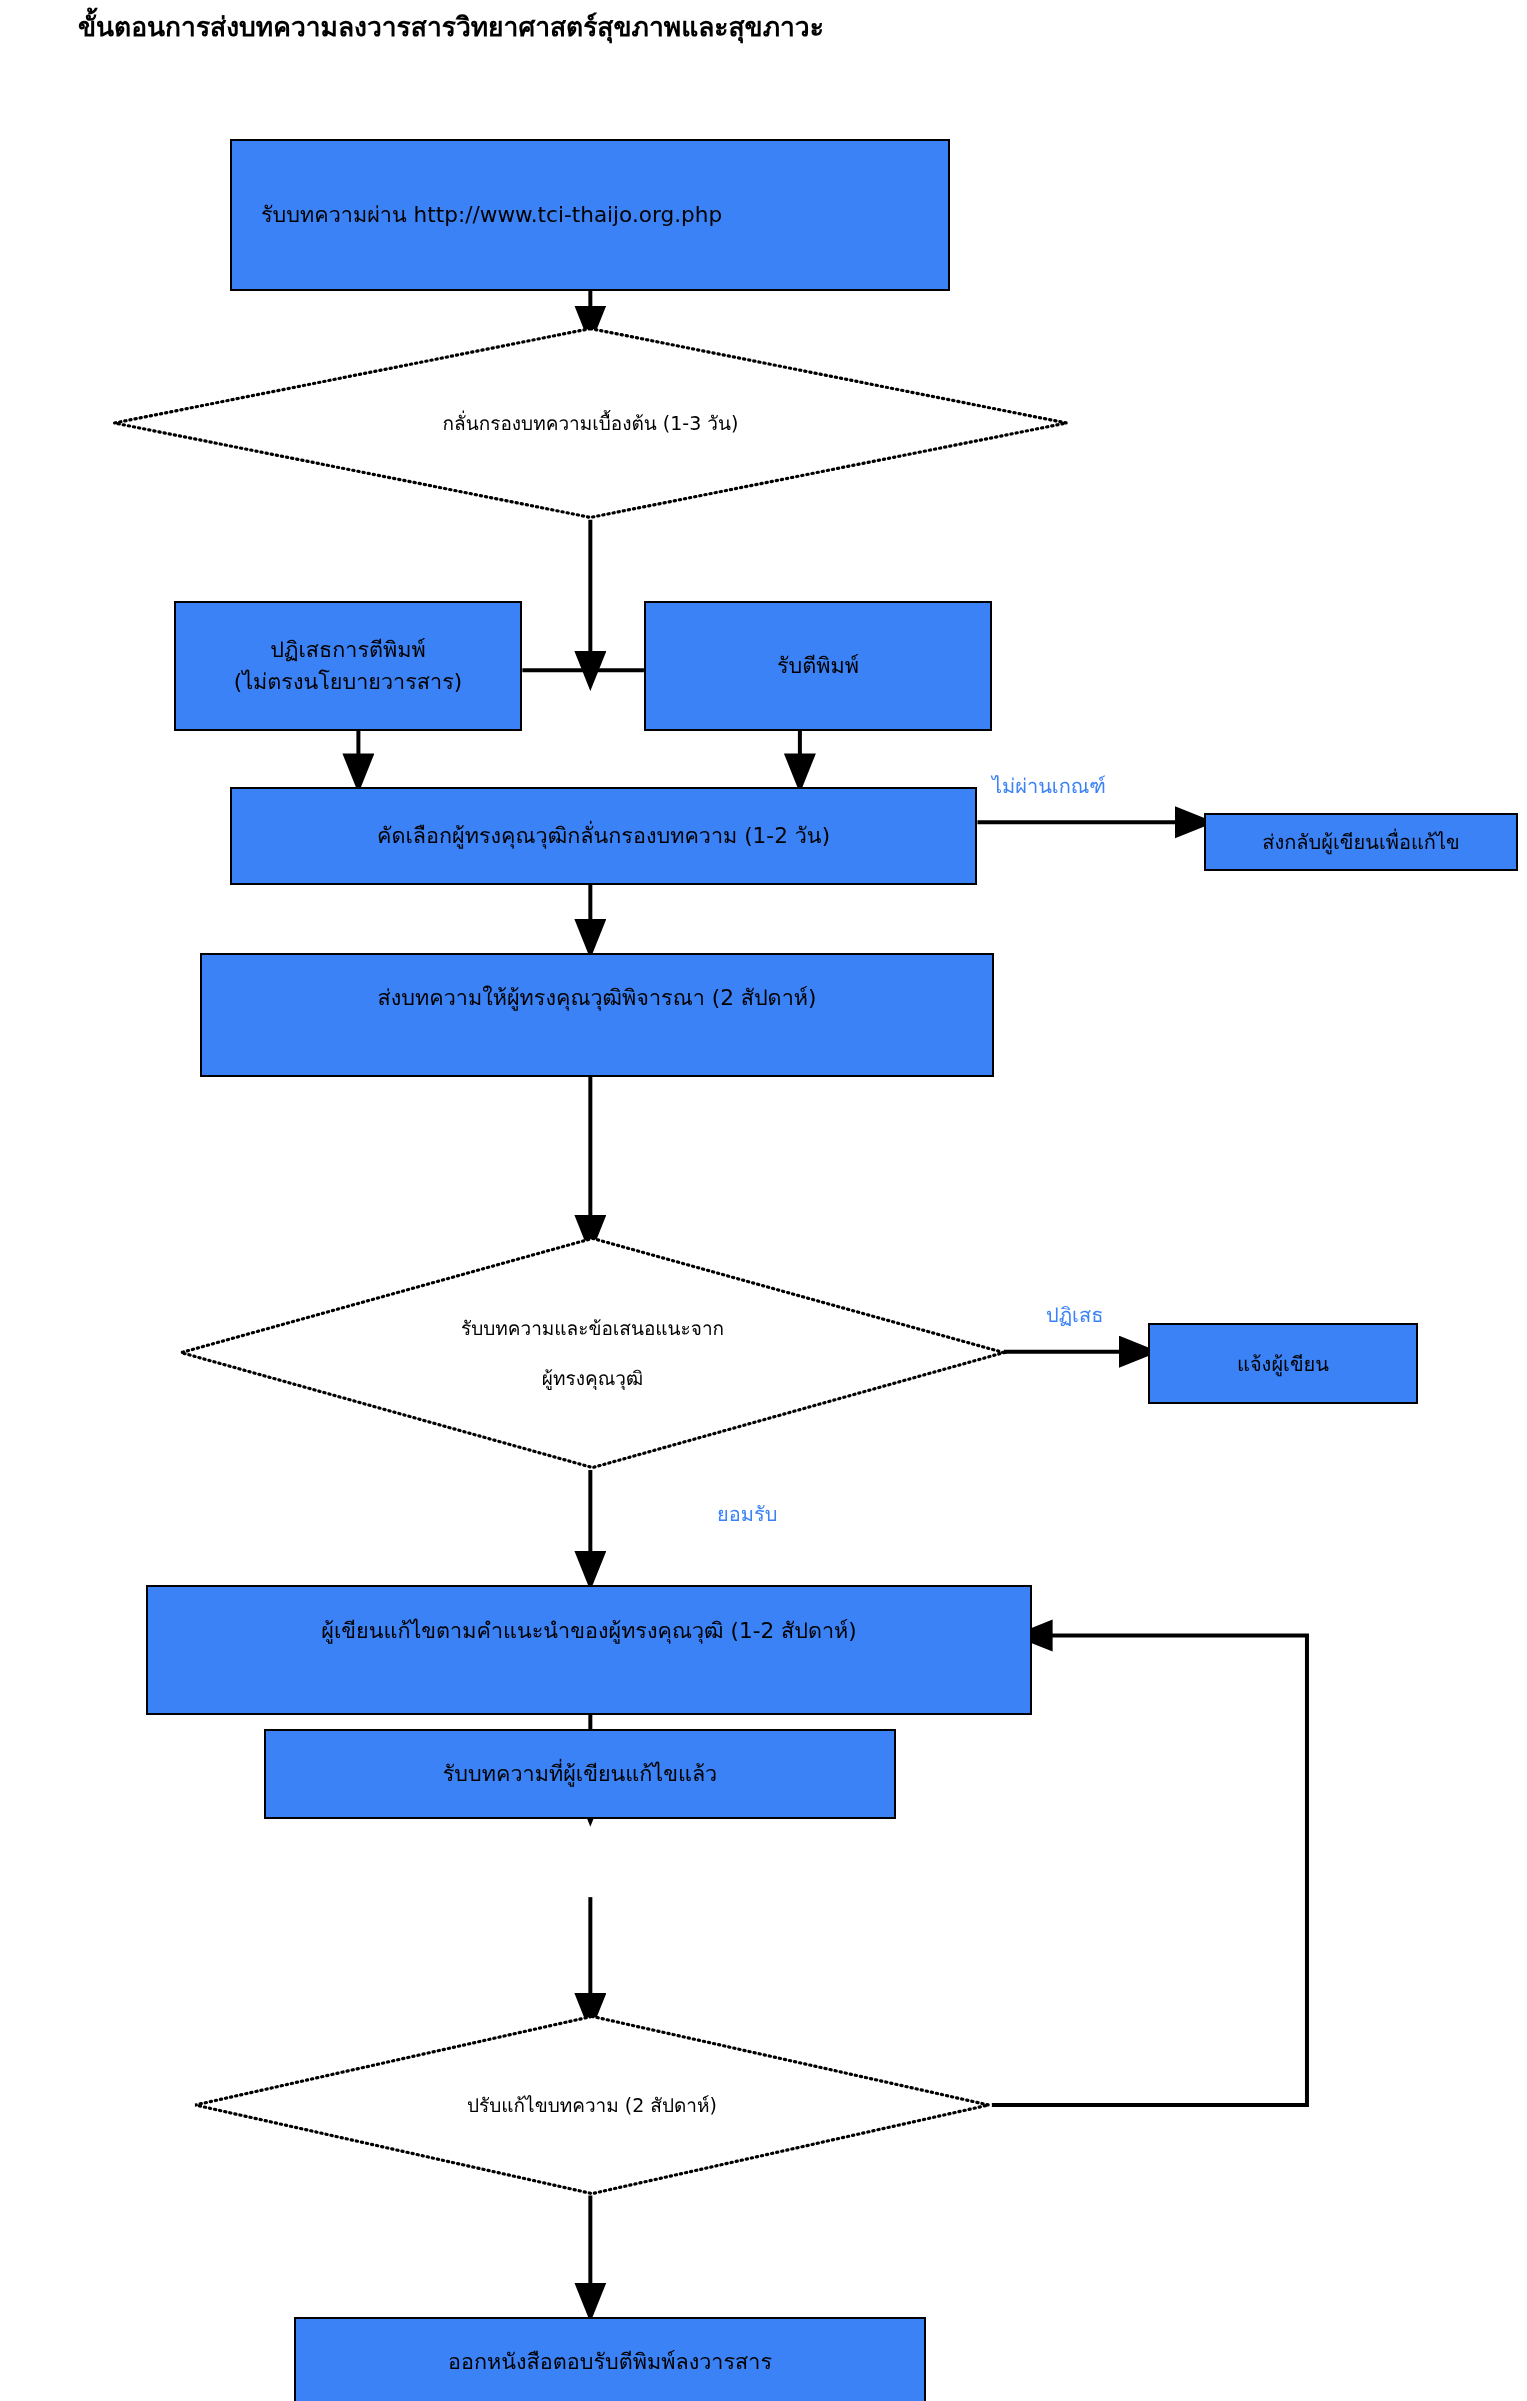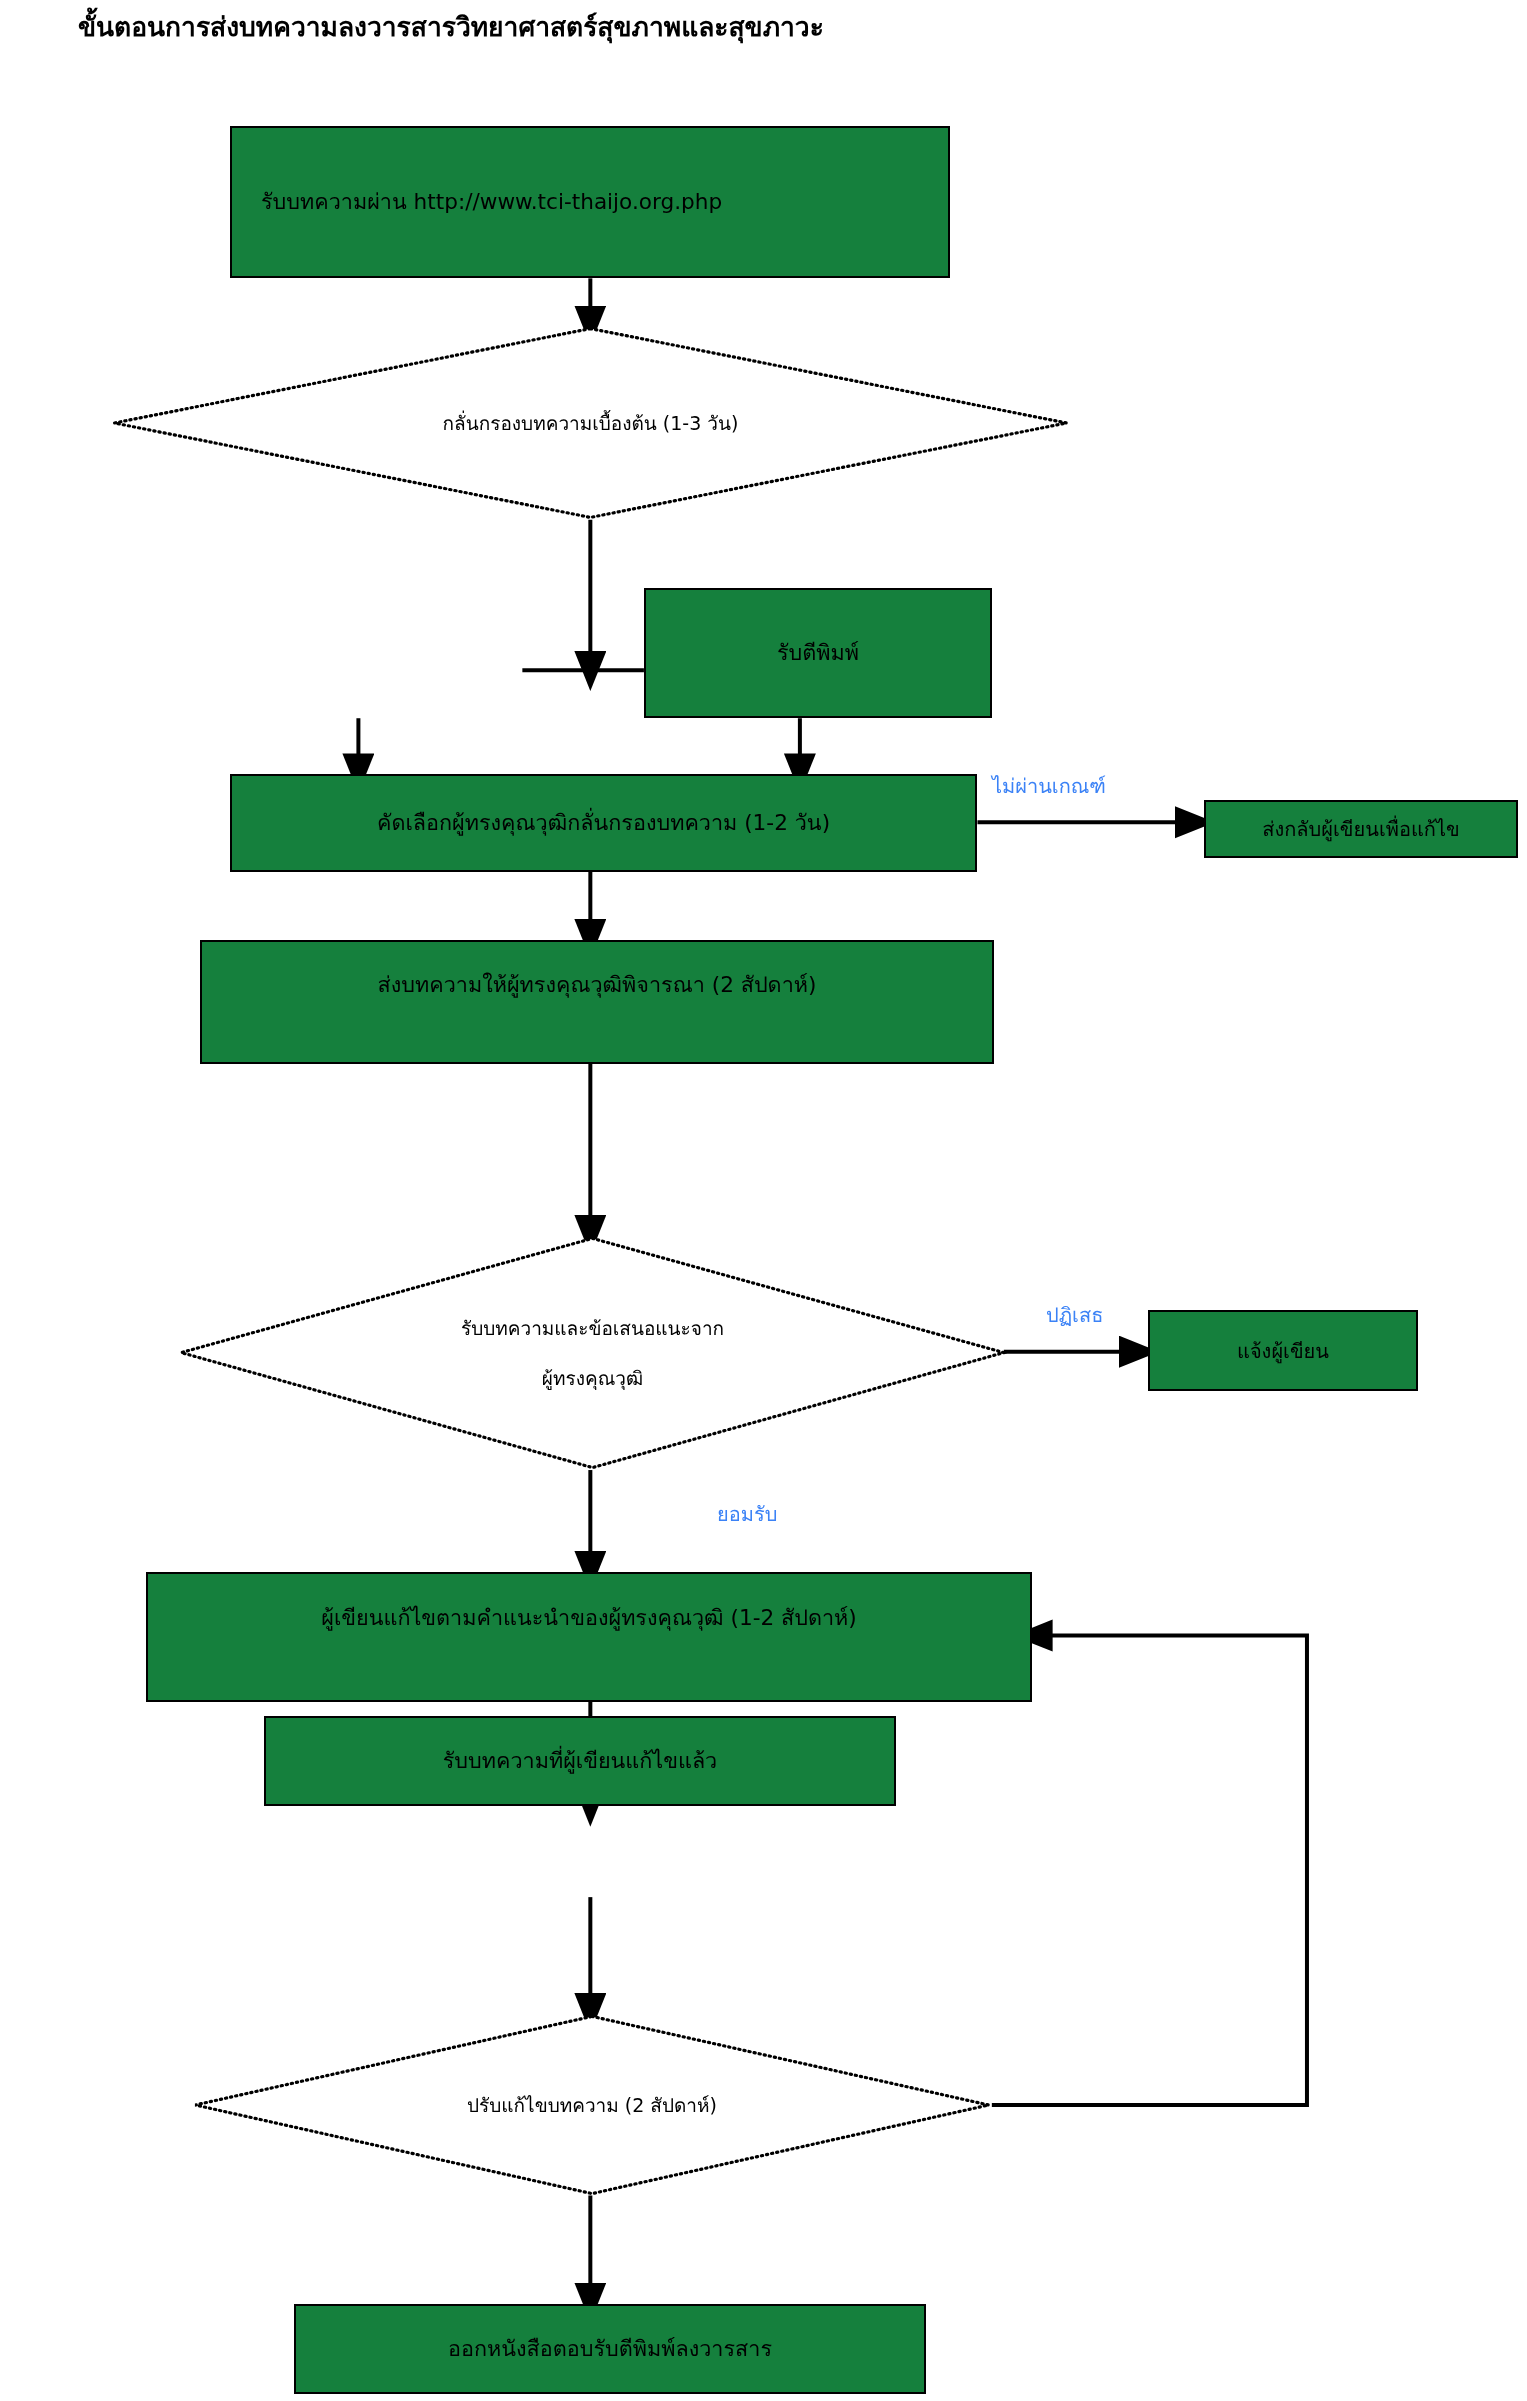--- a/index.html
+++ b/index.html
@@ -31,23 +31,24 @@
     position: absolute;
     box-sizing: border-box;
     display: flex;
     align-items: center;
     justify-content: center;
     color: #000000;
     text-align: center;
   }
   .proc {
     border: 2.4px solid #000000;
-    background: #15803d;
+    background: #3b82f6;
     font-size: 21.6px;
     line-height: 1.5;
+    margin-top: 13px;
   }
   .proc.left-text {
     justify-content: flex-start;
     padding-left: 21px;
   }
   .proc .inner {
     width: 100%;
     padding: 0 8px;
   }
   .diamond-wrap {
@@ -140,20 +141,26 @@
 
   <div class="diamond-wrap" style="left:112px; top:326px; width:957px; height:194px;">
     <svg width="957" height="194" viewBox="0 0 1196 242" xmlns="http://www.w3.org/2000/svg">
       <polygon points="598,3 1193,121 598,239 3,121" fill="#ffffff" stroke="#000000" stroke-width="4" stroke-dasharray="1.5,5" stroke-linecap="round"></polygon>
     </svg>
     <div class="diamond-label" style="line-height:1.4;">
       <span>กลั่นกรองบทความเบื้องต้น (1-3 วัน)</span>
     </div>
   </div>
 
+  <div class="node proc" style="left:174px; top:588px; width:348px; height:130px;">
+    <span class="inner">
+      <span style="display:block;">ปฏิเสธการตีพิมพ์</span>
+      <span style="display:block;">(ไม่ตรงนโยบายวารสาร)</span>
+    </span>
+  </div>
 
   <div class="node proc" style="left:644px; top:588px; width:348px; height:130px;">
     <span class="inner">รับตีพิมพ์</span>
   </div>
 
   <div class="node proc" style="left:230px; top:774px; width:747px; height:98px;">
     <span class="inner">คัดเลือกผู้ทรงคุณวุฒิกลั่นกรองบทความ  (1-2 วัน)</span>
   </div>
 
   <div class="edge-label" style="left:992px; top:770px;">ไม่ผ่านเกณฑ์</div>

